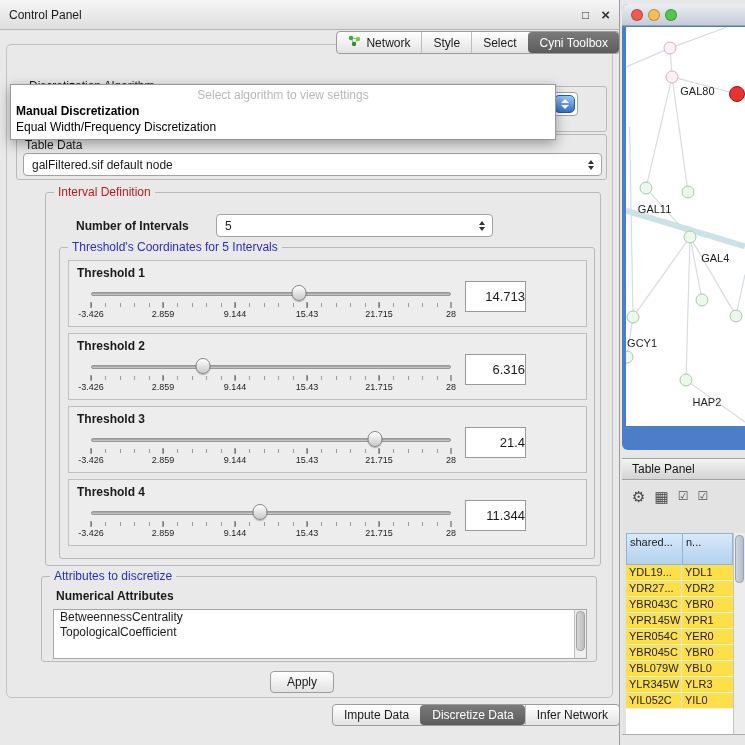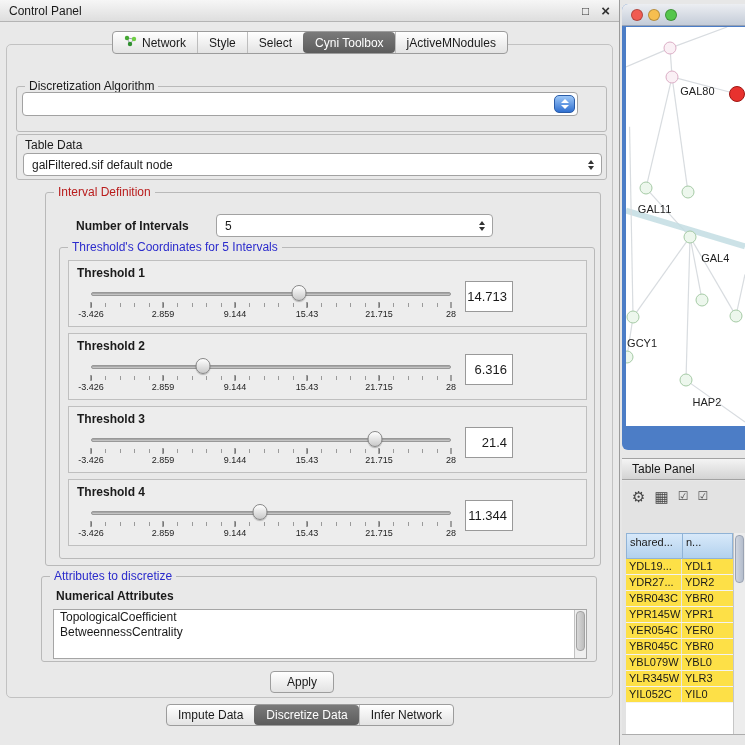--- a/index.html
+++ b/index.html
@@ -2,28 +2,28 @@
 <html><head>
 <meta charset="utf-8">
 <style>
   *{margin:0;padding:0;box-sizing:border-box}
   html,body{width:745px;height:745px}
   body{position:relative;overflow:hidden;background:#e7e7e7;
        font-family:"Liberation Sans","DejaVu Sans",sans-serif;font-size:12px;color:#1a1a1a}
 
   
   #control-panel{position:absolute;left:0;top:0;width:620px;height:745px;background:#e9e9e9;border-right:1px solid #9b9b9b}
-  .cp-titlebar{position:absolute;left:0;top:0;width:100%;height:22px;background:linear-gradient(#f6f6f6,#dedede);
+  .cp-titlebar{position:absolute;left:0;top:0;width:100%;height:30px;background:linear-gradient(#f6f6f6,#dedede);
                border-bottom:1px solid #b4b4b4;display:flex;align-items:center;padding:4px 9px}
   .cp-titlebar .spacer{flex:1}
   .win-icon{font-size:12px;color:#333;margin-left:12px;cursor:default}
   .win-icon.close{font-weight:bold;font-size:15px;line-height:1}
   .content-frame{position:absolute;left:6px;top:44px;width:607px;height:654px;border:1px solid #c2c2c2;border-radius:5px}
 
-  .tabbar{position:absolute;left:0;width:620px;display:flex;justify-content:center;z-index:5}
+  .tabbar{position:absolute;left:0;width:620px;display:flex;justify-content:flex-end;z-index:5}
   #top-tabbar{top:31px}
   #bottom-tabbar{top:704px}
   .tabset{display:inline-flex;align-items:stretch;border:1px solid #9c9c9c;border-radius:4px;
           background:linear-gradient(#ffffff,#e3e3e3);overflow:hidden}
   .tab{display:flex;align-items:center;gap:5px;padding:3px 11px;font-size:12px;color:#1a1a1a;cursor:default;white-space:nowrap}
   .tab + .tab{border-left:1px solid #bdbdbd}
   .tab.selected{background:linear-gradient(#7a7a7a,#5c5c5c);color:#fff;border-radius:4px;border-left-color:transparent}
 
   .group-box{position:absolute;border:1px solid #b9b9b9;border-radius:3px}
   .group-title{position:absolute;top:-8px;left:8px;background:#e9e9e9;padding:0 4px;font-size:12px}
@@ -64,22 +64,22 @@
   .th-label{position:absolute;left:8px;top:5px;font-weight:bold;font-size:12px}
   .slider-wrap{position:absolute;left:22px;top:22px;width:360px;height:42px}
   .groove{position:absolute;left:0;right:0;top:9px;height:4px;background:#c7c7c7;border:1px solid #989898;border-radius:2px;
           box-shadow:inset 0 1px 1px rgba(0,0,0,.18)}
   .thumb{position:absolute;top:2px;width:15px;height:16px;border-radius:8px;background:linear-gradient(#ffffff,#c9c9c9);
          border:1px solid #898989;box-shadow:0 1px 1px rgba(0,0,0,.25);transform:translateX(-50%)}
   .tickband{position:absolute;left:0;right:0;top:20px;height:4px;
             background-image:repeating-linear-gradient(90deg,#9a9a9a 0px,#9a9a9a 1px,transparent 1px,transparent 14.4px)}
   .major-tick{position:absolute;top:19px;width:1px;height:6px;background:#555;transform:translateX(-50%)}
   .scale-label{position:absolute;top:26px;font-size:9px;color:#222;transform:translateX(-50%);white-space:nowrap}
-  .th-value{position:absolute;left:396px;top:20px;width:48px;height:31px;background:#fff;border:1px solid #999;
-            font-size:13px;display:flex;align-items:center;justify-content:flex-end;padding-right:5px}
+  .th-value{position:absolute;left:396px;top:20px;width:61px;height:31px;background:#fff;border:1px solid #999;
+            font-size:13px;display:flex;align-items:center;justify-content:flex-end;}
 
   
   #attr-group{left:41px;top:576px;width:556px;height:86px}
   #attr-heading{position:absolute;left:14px;top:12px;font-weight:bold;font-size:12px}
   #attr-list{position:absolute;left:11px;top:32px;width:534px;height:50px;background:#fff;border:1px solid #a5a5a5;overflow:hidden}
   .attr-item{font-size:12px;line-height:15px;padding-left:6px;white-space:nowrap}
   #attr-scroll{position:absolute;right:0;top:0;bottom:0;width:12px;background:#efefef;border-left:1px solid #c2c2c2}
   #attr-thumb{position:absolute;left:1px;top:1px;width:9px;height:40px;border-radius:4px;
               background:linear-gradient(90deg,#d8d8d8,#bdbdbd);border:1px solid #a2a2a2}
 
@@ -104,21 +104,21 @@
   .net-label{position:absolute;transform:translate(-50%,-50%);font-size:11px;color:#222;white-space:nowrap}
 
   
   #tp-header{position:absolute;left:622px;top:458px;width:123px;height:22px;background:linear-gradient(#f4f4f4,#d3d3d3);
              border-top:1px solid #a2a2a2;border-bottom:1px solid #a2a2a2;line-height:21px;padding-left:10px;font-size:12px;color:#161616}
   #table-panel{position:absolute;left:622px;top:481px;width:123px;height:254px;background:#e3e3e3;border-bottom:1px solid #adadad}
   #tp-toolbar{position:absolute;left:10px;top:5px;display:flex;align-items:center;gap:9px;height:20px;color:#444}
   .tp-icon{font-size:15px;line-height:1;cursor:default}
   .tp-icon.small{font-size:12px;color:#555}
   #tp-grid{position:absolute;left:4px;top:52px;right:12px;bottom:0;background:#fff}
-  .tp-headrow{display:flex;height:26px}
+  .tp-headrow{display:flex;height:32px}
   .hcell{font-size:11px;padding:2px 3px 0;background:linear-gradient(#d8e9fa,#b2d1ee);border:1px solid #90b3d6;
          overflow:hidden;white-space:nowrap}
   .hcell.c0{width:56px;border-right:none}
   .hcell.c1{flex:1}
   .trow{display:flex;height:16px;border-bottom:1px solid #f2f2f2;background:#fde047}
   .tcell{font-size:11px;padding:1px 3px 0;overflow:hidden;white-space:nowrap}
   .tcell.c0{width:56px;border-right:1px solid #e4e4e4}
   .tcell.c1{flex:1}
   #tp-scroll{position:absolute;right:0;top:52px;bottom:0;width:12px;background:#ededed;border-left:1px solid #c6c6c6}
   #tp-thumb{position:absolute;left:1px;top:2px;width:9px;height:48px;border-radius:4px;
@@ -155,36 +155,38 @@
       </div>
       <div class="tab">
           <span>Style</span>
         </div>
       <div class="tab">
           <span>Select</span>
         </div>
       <div class="tab selected">
           <span>Cyni Toolbox</span>
         </div>
-      <div class="tab">
-          <span>jActiveMNodules</span>
-        </div>
     </div>
   </div>
 
   <div class="group-box" id="algo-group">
     <span class="group-title">Discretization Algorithm</span>
   </div>
   <div class="combo" id="algo-combo">
     <span class="combo-capsule">
       <span class="arr-up"></span>
       <span class="arr-down"></span>
     </span>
   </div>
 
+  <div id="algo-overlay">
+    <div class="overlay-hint">Select algorithm to view settings</div>
+    <div class="overlay-item bold">Manual Discretization</div>
+    <div class="overlay-item">Equal Width/Frequency Discretization</div>
+  </div>
 
   <div class="group-box" id="tabledata-group">
     <span class="inner-label">Table Data</span>
     <div class="combo" id="tabledata-combo">
       <span>galFiltered.sif default node</span>
       <span class="combo-stepper">
         <span class="arr-up"></span>
         <span class="arr-down"></span>
       </span>
     </div>
@@ -248,22 +250,22 @@
         <span class="major-tick" style="left: 0%;"></span><span class="scale-label" style="left: 0%;">-3.426</span><span class="major-tick" style="left: 20%;"></span><span class="scale-label" style="left: 20%;">2.859</span><span class="major-tick" style="left: 40%;"></span><span class="scale-label" style="left: 40%;">9.144</span><span class="major-tick" style="left: 60%;"></span><span class="scale-label" style="left: 60%;">15.43</span><span class="major-tick" style="left: 80%;"></span><span class="scale-label" style="left: 80%;">21.715</span><span class="major-tick" style="left: 100%;"></span><span class="scale-label" style="left: 100%;">28</span></div>
         <div class="th-value">11.344</div>
       </div>
     </div>
   </div>
 
   <div class="group-box" id="attr-group">
     <span class="group-title blue">Attributes to discretize</span>
     <span id="attr-heading">Numerical Attributes</span>
     <div id="attr-list">
+        <div class="attr-item">BetweennessCentrality</div>
         <div class="attr-item">TopologicalCoefficient</div>
-        <div class="attr-item">BetweennessCentrality</div>
         <div id="attr-scroll">
         <div id="attr-thumb"></div>
       </div>
     </div>
   </div>
 
   <div id="apply-btn">Apply</div>
 
   <div class="tabbar" id="bottom-tabbar">
     <div class="tabset">

